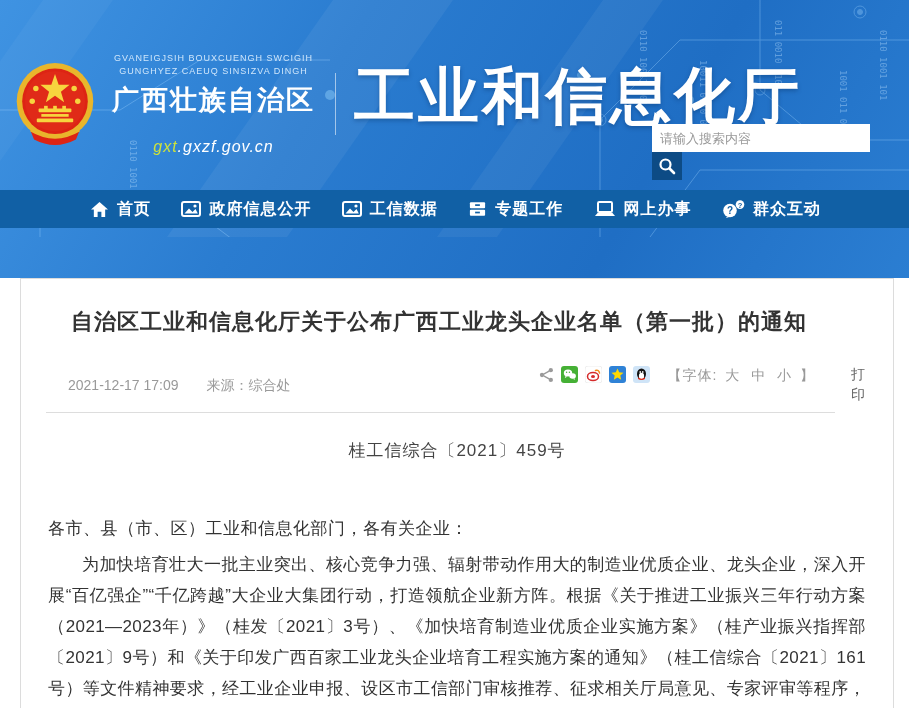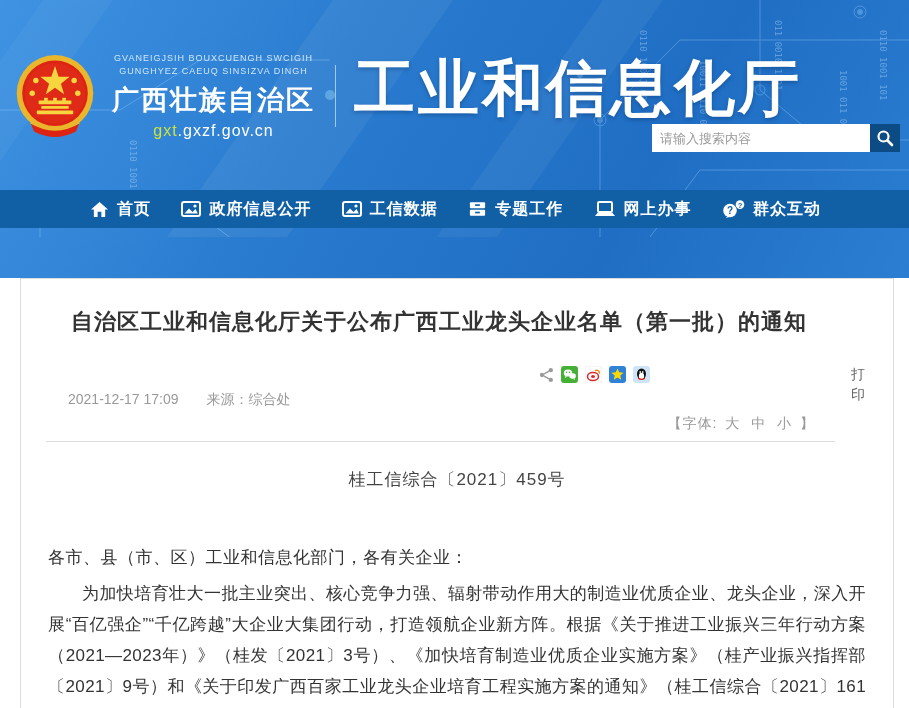--- a/index.html
+++ b/index.html
@@ -21,29 +21,29 @@
   .s2{ left:520px; top:0; width:60px; height:237px; background:rgba(255,255,255,0.05);}
   .s3{ left:-40px; top:0; width:70px; height:237px; background:rgba(255,255,255,0.04);}
   .banner-inner{
     position:absolute; top:52px; left:14px; display:flex; align-items:center;
   }
   .emblem{ width:82px; height:86px; flex:0 0 auto; }
   .logo-text{ margin-left:10px; width:215px; text-align:center; }
   .zhuang{ color:#cfe6fb; font-size:9px; letter-spacing:1px; line-height:13px; }
   .region{ color:#fff; font-size:27px; font-weight:bold; letter-spacing:2px; margin-top:4px;
            font-family:"Liberation Serif","DejaVu Serif",serif; }
-  .siteurl{ font-size:16px; margin-top:4px; color:#fff; letter-spacing:1px; }
+  .siteurl{ font-size:16px; margin-top:20px; color:#fff; letter-spacing:1px;font-style:italic; }
   .siteurl .pre{ color:#cde23c; }
   .v-divider{ width:1px; height:62px; background:rgba(255,255,255,0.55); margin:0 18px 0 14px; }
   .site-title{
     color:#fff; font-size:61px; font-weight:bold; letter-spacing:3px;
     font-family:"Liberation Serif","DejaVu Serif",serif;
     text-shadow:0 2px 4px rgba(0,40,90,0.35); white-space:nowrap; margin-top:-14px;
   }
-  .search{ position:absolute; top:124px; left:652px; display:flex; }
+  .search{ position:absolute; top:124px; left:652px; display:flex;flex-direction:column; }
   .search input{
     width:218px; height:28px; border:none; outline:none; padding:0 8px;
     font-size:13px; color:#333; background:#fff;
   }
   .search input::placeholder{ color:#999; }
   .search button{
     width:30px; height:28px; border:none; background:#0d4b85; cursor:pointer;
     display:flex; align-items:center; justify-content:center;
   }
   
@@ -71,21 +71,21 @@
     padding:27px 50px 0; letter-spacing:1px; line-height:32px;
   }
   .meta-row{
     display:flex; align-items:center; margin:26px 26px 0 47px;
     font-size:14px; color:#999;
   }
   .meta-left{ display:flex; gap:28px; padding-top:3px; }
   .meta-right{ margin-left:auto; display:flex; align-items:flex-start; }
   .share-group{ display:flex; align-items:center; gap:7px; padding-top:2px; }
   .share-group .sbtn{ cursor:pointer; display:flex; }
-  .font-ctl{ margin-left:18px; padding-top:3px; color:#999; letter-spacing:1px; white-space:nowrap;margin-top:48px;}
+  .font-ctl{ margin-left:18px; padding-top:3px; color:#999; letter-spacing:1px; white-space:nowrap;}
   .font-ctl span.fs{ cursor:pointer; margin:0 3px; }
   .print-btn{
     margin-left:34px; width:18px; line-height:20px; font-size:14px; color:#666;
     background:none; border:none; cursor:pointer; text-align:center; padding:0;
     word-break:break-all; font-family:inherit;
   }
   .meta-divider{ height:1px; background:#ddd; margin:8px 58px 0 25px; }
   .doc-number{ text-align:center; font-size:17px; color:#444; margin-top:26px; letter-spacing:1px;}
   .salutation{ margin:55px 27px 0; font-size:17px; color:#333; letter-spacing:0.5px; }
   .body-para{

